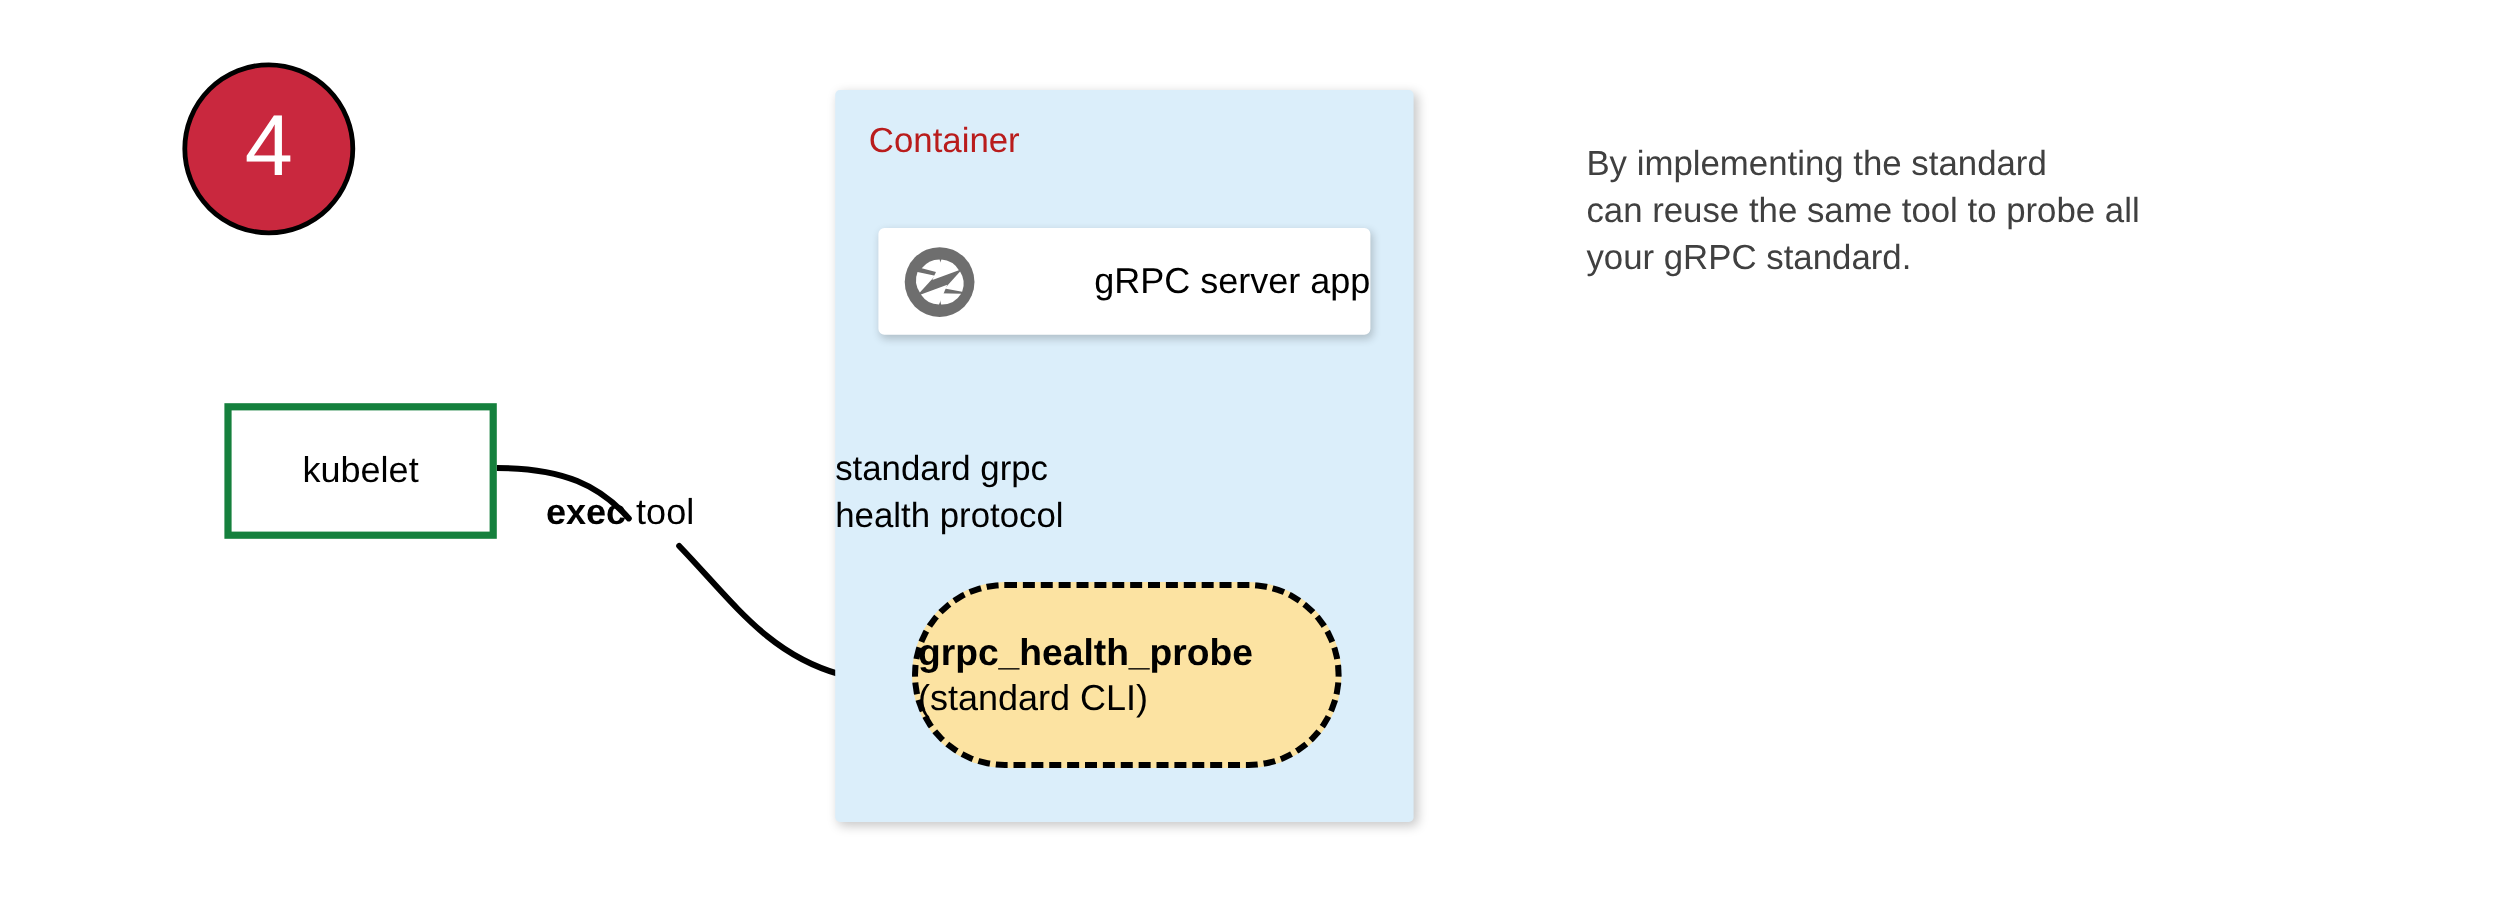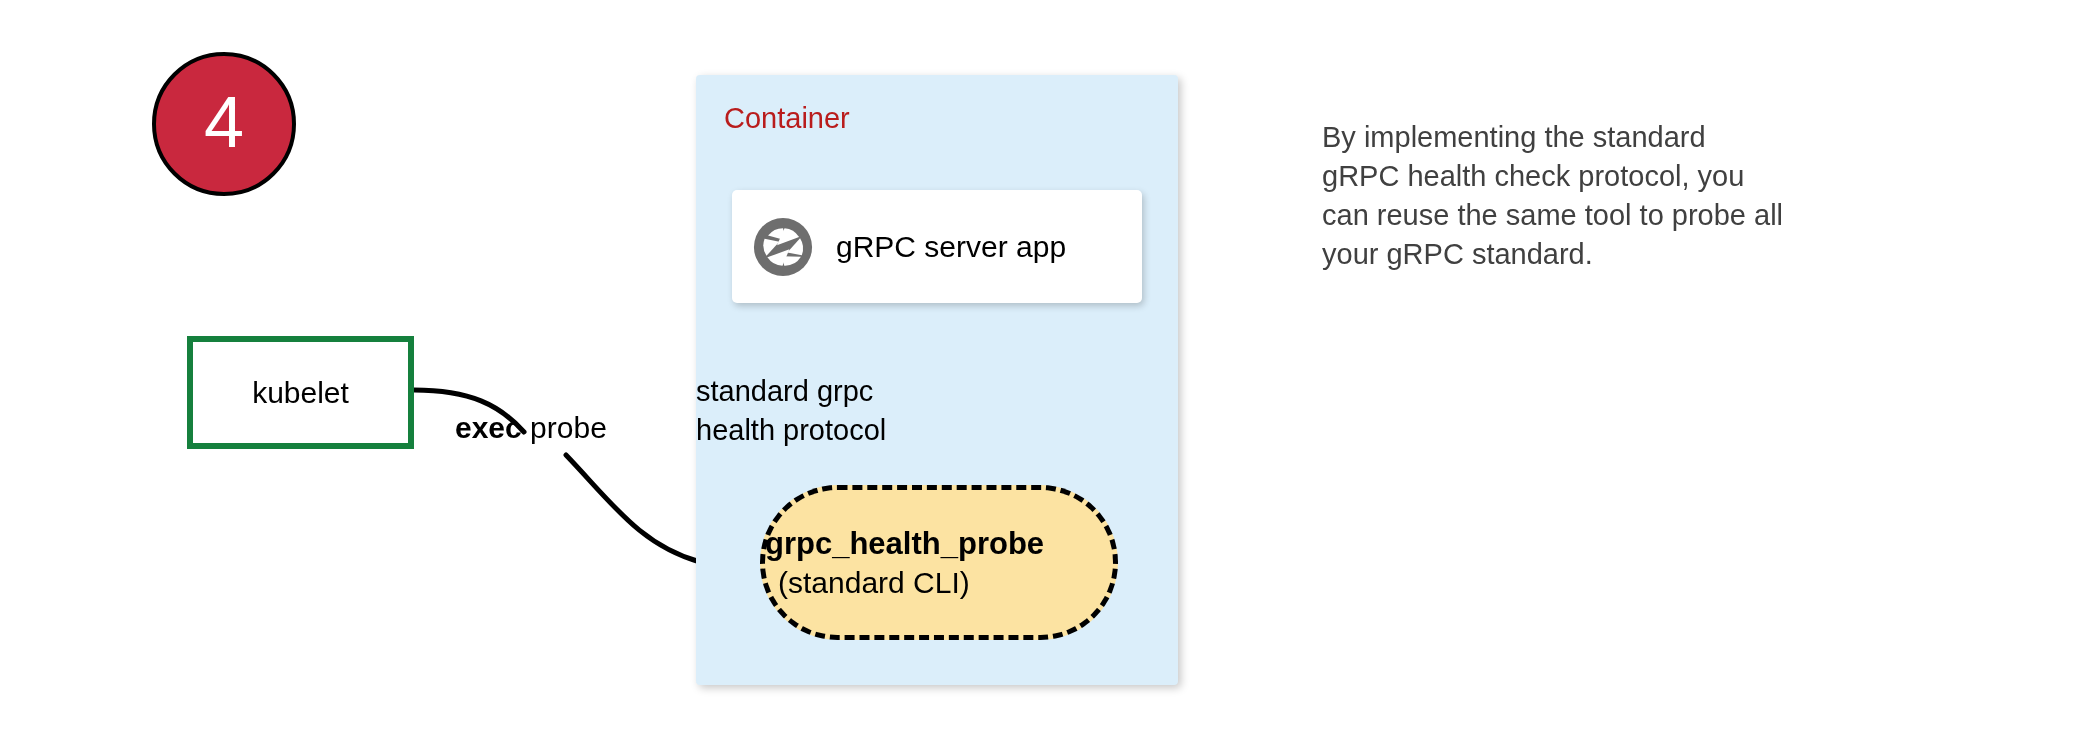--- a/index.html
+++ b/index.html
@@ -71,28 +71,29 @@
     color: #b91c1c;
     white-space: nowrap;
   }
 
   
   .server-card {
     position: absolute;
     left: 732px;
     top: 190px;
     width: 410px;
-    height: 113px;
+    height: 89px;
     background: #ffffff;
     border-radius: 5px;
     box-shadow: 2px 3px 7px rgba(0,0,0,0.20);
     display: flex;
     align-items: center;
     padding-left: 20px;
     box-sizing: border-box;
+    justify-content: space-between;
   }
   .aperture-icon {
     width: 62px;
     height: 62px;
     flex: 0 0 62px;
     display: block;
   }
   .server-card-label {
     font-size: 30px;
     line-height: 1.1;
@@ -168,21 +169,20 @@
     font-weight: bold;
     color: #000000;
     white-space: nowrap;
   }
   .probe-capsule-sub {
     font-size: 30px;
     line-height: 38px;
     font-weight: 400;
     color: #000000;
     white-space: nowrap;
-    margin-left: 13px;
   }
 
   
   .side-note {
     position: absolute;
     left: 1322px;
     top: 118px;
     width: 600px;
     font-size: 29px;
     line-height: 39px;
@@ -230,30 +230,29 @@
       <path d="M13.0 23.4 A19.4 19.4 0 0 0 15.0 41.0 L28.2 26.6 Z"></path>
     </g>
   </svg>
   <div class="server-card-label">gRPC server app</div>
 </div>
 
 <div class="kubelet-box">
   <span class="kubelet-label">kubelet</span>
 </div>
 
-<div class="exec-probe-label"><span class="bold">exec</span><span> probe</span></div>
+<div class="exec-probe-label"><span class="bold">exec</span><span> tool</span></div>
 
 <div class="protocol-label">
   <span>standard grpc</span>
   <span>health protocol</span>
 </div>
 
 <div class="probe-capsule">
   <div class="probe-capsule-title">grpc_health_probe</div>
   <div class="probe-capsule-sub">(standard CLI)</div>
 </div>
 
 <div class="side-note">
   <span>By implementing the standard</span>
-  <span>gRPC health check protocol, you</span>
   <span>can reuse the same tool to probe all</span>
   <span>your gRPC standard.</span>
 </div>
 
 </body></html>

